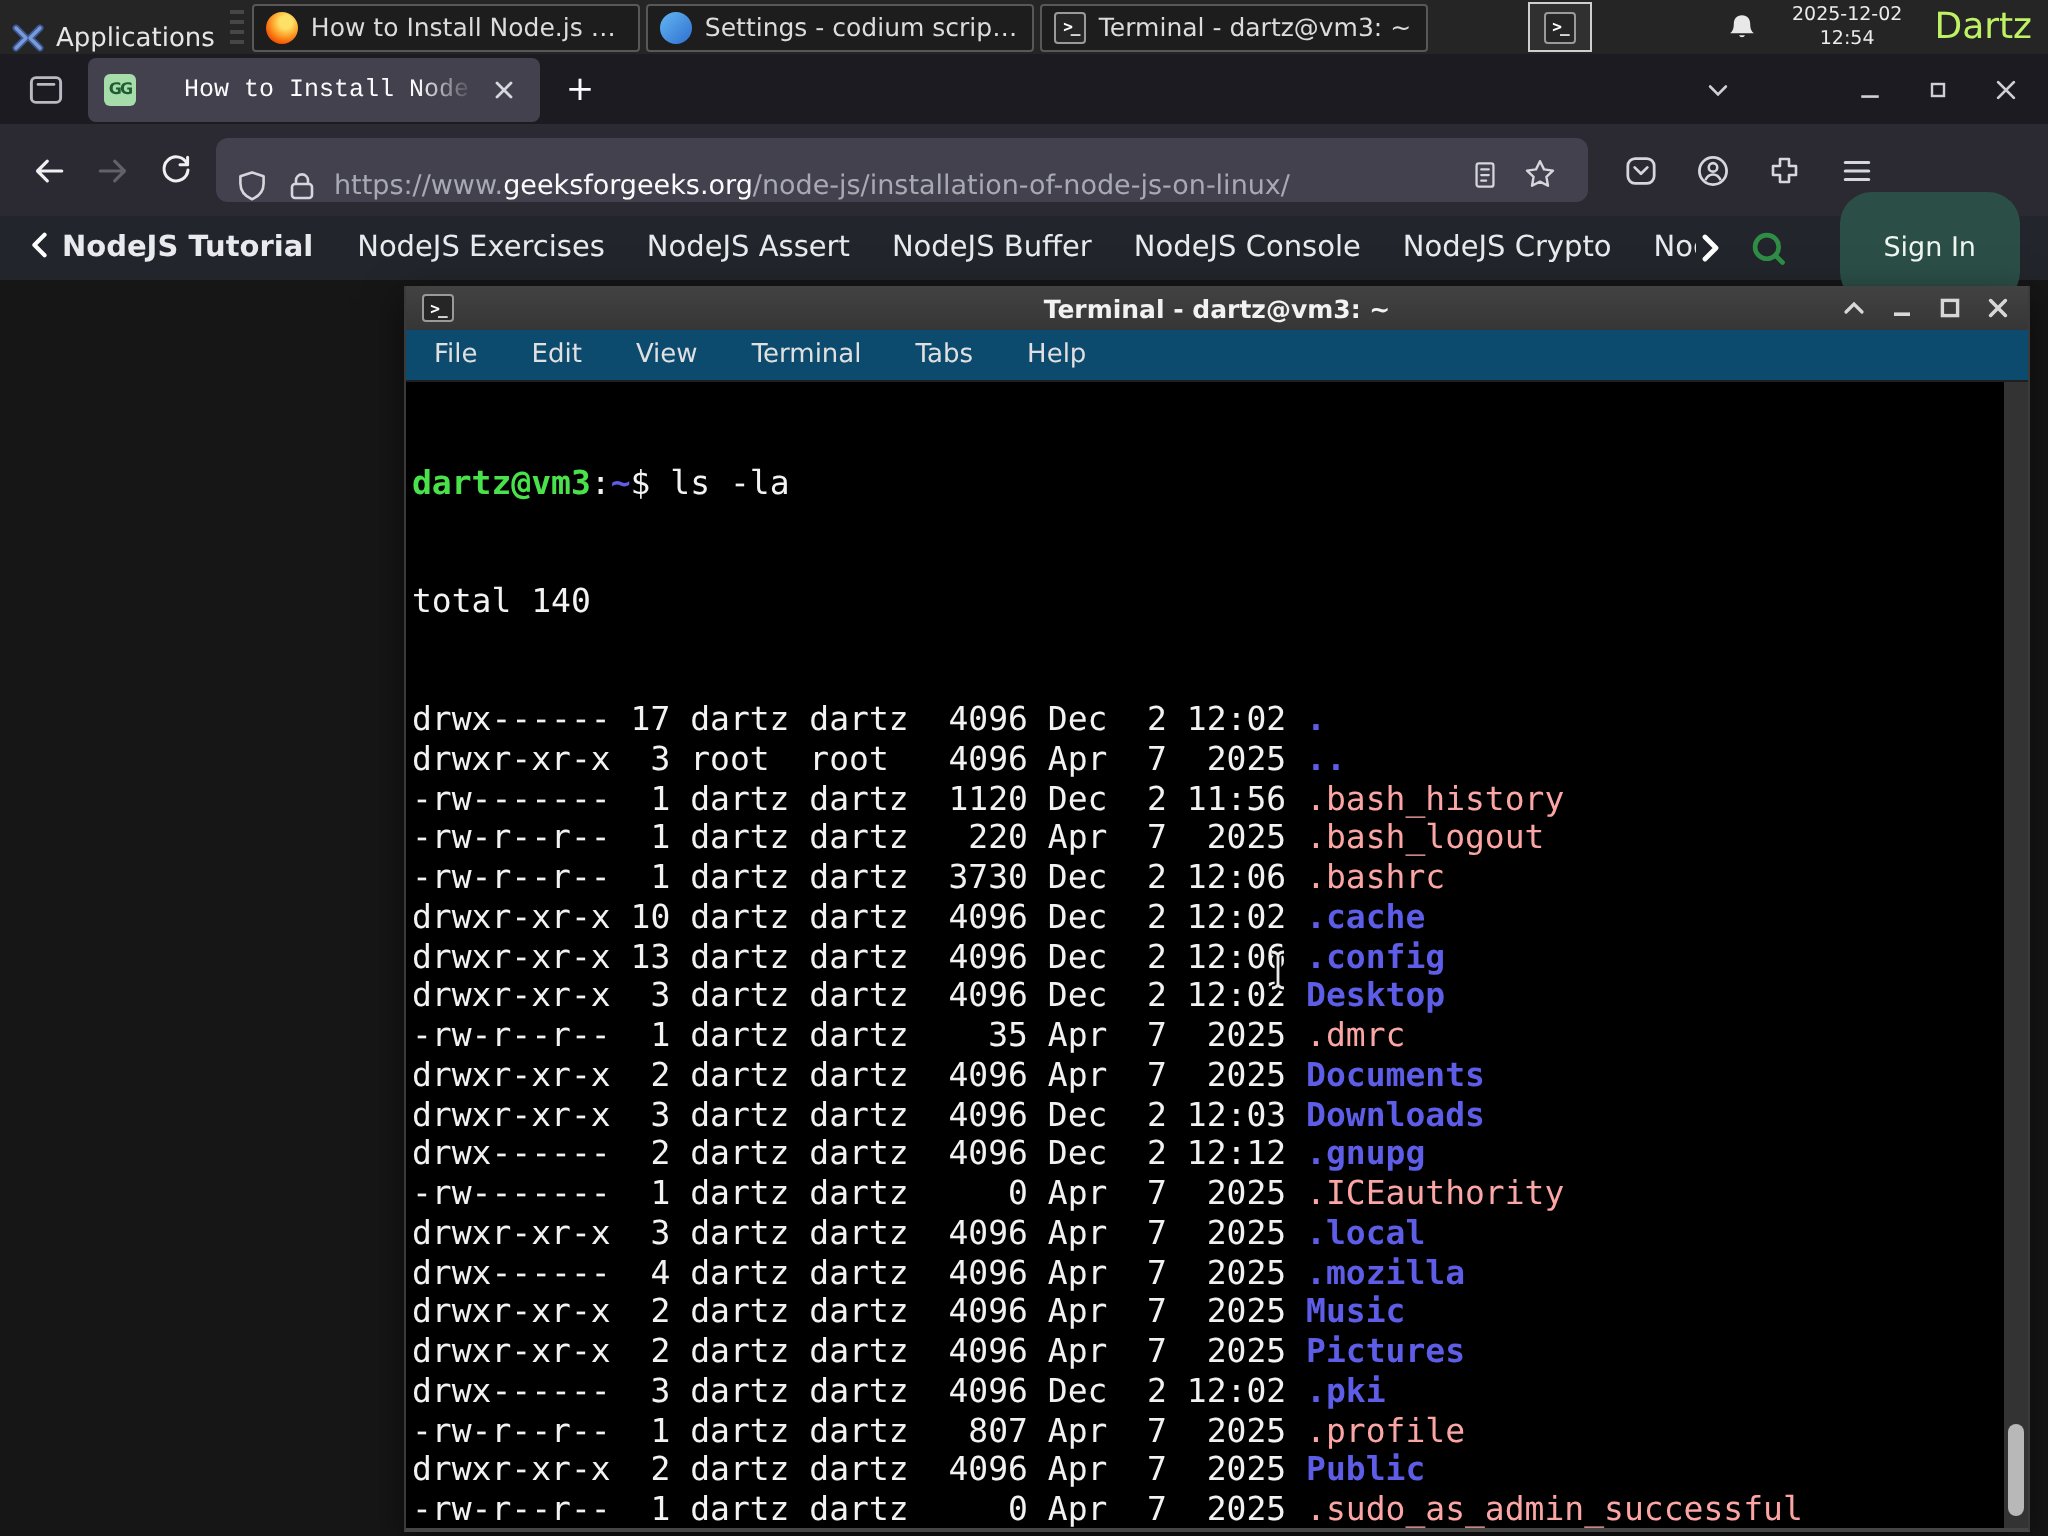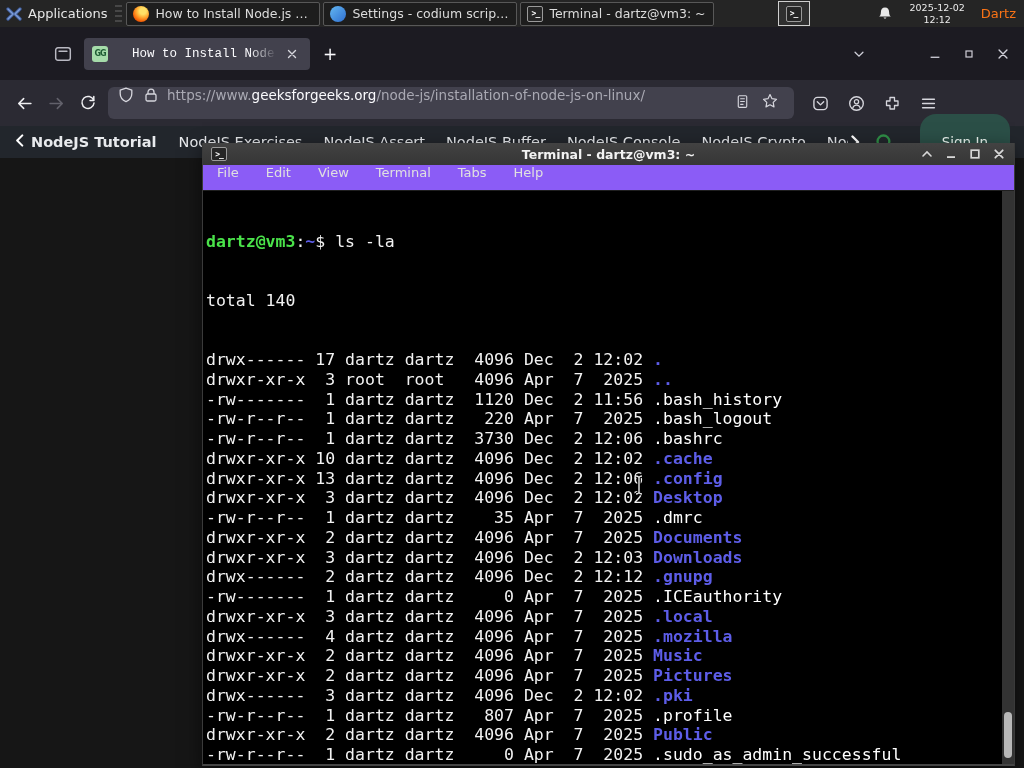--- a/index.html
+++ b/index.html
@@ -2,63 +2,63 @@
 <html style="--prompt-green: #4ae24a; --dir-blue: #5d5de8; --dim-grey: #6f6f6f;"><head>
 <meta charset="utf-8">
 <style>
   * { margin:0; padding:0; box-sizing:border-box; }
   html,body { width:1024px; height:768px; overflow:hidden; background:#181818;
               font-family:"DejaVu Sans","Liberation Sans",sans-serif; }
 
   
   .taskbar { position:absolute; top:0; left:0; width:1024px; height:27px;
              background:#252525; display:flex; align-items:center; z-index:50; }
-  .apps-btn { display:flex; align-items:center; gap:6px; padding:0 8px 0 6px; height:27px; color:#e6e6e6; font-size:13px; }
+  .apps-btn { display:flex; align-items:flex-end; gap:6px; padding:0 8px 0 6px; height:27px; color:#e6e6e6; font-size:13px; }
   .grip { width:7px; height:18px; margin-right:4px;
           background:repeating-linear-gradient(to bottom,#555 0 2px,transparent 2px 5px); opacity:.7; }
   .win-btn { display:flex; align-items:center; gap:6px; width:194px; height:24px; margin-right:3px;
              background:#1d1d1d; border:1px solid #585858; border-radius:2px; padding:0 6px;
              color:#dcdcdc; font-size:12.5px; overflow:hidden; white-space:nowrap; }
   .win-btn .lbl { overflow:hidden; text-overflow:ellipsis; }
   .spacer { flex:1; }
   .icon16 { width:16px; height:16px; flex:0 0 16px; display:inline-block; position:relative; }
   .ff-icon { border-radius:50%; background:radial-gradient(circle at 62% 32%, #ffe066 0 22%, #ffa62e 45%, #f35b04 72%, #cf3e0c); }
   .codium-icon { border-radius:50%; background:linear-gradient(135deg,#63b7f2,#2f6fd0); }
   .term-glyph { background:#262626; border:1px solid #9a9a9a; border-radius:2px;
                 color:#fff; font-family:"DejaVu Sans Mono",monospace; font-size:8px; font-weight:bold;
                 display:flex; align-items:center; justify-content:center; letter-spacing:-1px; }
   .tray-slot { width:32px; height:25px; border:1px solid #cfcfcf; background:#303030;
                display:flex; align-items:center; justify-content:center; margin-right:64px; }
   .bell-wrap { width:22px; margin-right:14px; display:flex; justify-content:center; }
   .clock { color:#ececec; font-size:9.5px; line-height:1.2; text-align:center; margin-right:16px; }
-  .tb-user { color:#f97316; font-size:13px; margin-right:8px; }
+  .tb-user { color:#bef264; font-size:18px; margin-right:8px; }
 
   
   .browser { position:absolute; top:27px; left:0; width:1024px; height:741px; background:#181818; }
-  .tabbar { height:53px; background:#1c1b22; display:flex; align-items:center;padding-left:40px; }
+  .tabbar { height:35px; background:#1c1b22; display:flex; align-items:center; }
   .ffview-btn { width:30px; height:28px; margin-left:8px; display:flex; align-items:center; justify-content:center; border-radius:4px; }
   .tab { width:226px; height:32px; margin-left:6px; background:#42414d; border-radius:4px;
          display:flex; align-items:center; padding:0 8px; color:#fbfbfe; font-size:12.5px; position:relative; }
   .tab .title { margin-left:24px; white-space:nowrap; overflow:hidden; flex:1;
                 -webkit-mask-image:linear-gradient(to right,#000 78%,transparent 97%);
                 mask-image:linear-gradient(to right,#000 78%,transparent 97%);font-family:Liberation Mono, monospace; }
   .tab-close { width:20px; height:20px; display:flex; align-items:center; justify-content:center; border-radius:3px; }
   .newtab-btn { width:28px; height:28px; margin-left:6px; display:flex; align-items:center; justify-content:center;
                 color:#fbfbfe; font-size:17px; border-radius:4px; }
   .tab-ctrls { display:flex; align-items:center; height:100%; }
   .tc-btn { width:30px; height:28px; display:flex; align-items:center; justify-content:center; }
   .winctl { display:flex; align-items:center; margin-left:44px; margin-right:4px; }
   .winctl .tc-btn { width:34px; }
   .gfg-fav { width:16px; height:16px; border-radius:3px; background:#a6dcaa; color:#1e5c33;
              font-size:8px; font-weight:bold; display:flex; align-items:center; justify-content:center; letter-spacing:-1px; }
 
   .toolbar { height:46px; background:#2b2a33; display:flex; align-items:center; padding:0 8px; }
   .nav-btn { width:32px; height:32px; display:flex; align-items:center; justify-content:center; border-radius:4px; }
   .urlbar { flex:0 0 686px; height:32px; margin-left:4px; background:#42414d; border-radius:6px;
-            display:flex; align-items:flex-start; padding:0 10px; }
+            display:flex; align-items:flex-end; padding:0 10px; }
   .url-text { flex:1; font-size:13.5px; margin-left:8px; white-space:nowrap; overflow:hidden; }
   .url-dim { color:#a9a9b3; } .url-domain { color:#fbfbfe; }
   .tb-icons { display:flex; align-items:center; margin-left:12px; gap:8px; }
   .tb-ic { width:28px; height:28px; display:flex; align-items:center; justify-content:center; border-radius:4px; }
 
   
   .sitenav { height:32px; background:#22262c; display:flex; align-items:center; padding:0 14px; color:#e8eaed; }
   .sn-back { display:flex; align-items:flex-start; gap:6px; font-size:14.5px; font-weight:bold; margin-right:22px; white-space:nowrap; }
   .sn-items { display:flex; align-items:center; gap:21px; overflow:hidden; white-space:nowrap; flex:0 1 auto; }
   .sn-item { font-size:14.5px; }
@@ -69,30 +69,30 @@
   .page-bg { flex:1; background:#161616; }
 
   
   .terminal { position:absolute; left:202px; top:143px; width:813px; height:623px;
               border-left:1px solid #3a3a3a; border-right:1px solid #3a3a3a; border-bottom:2px solid #454545;
               box-shadow:0 6px 18px rgba(0,0,0,.55); z-index:20; }
   .t-titlebar { height:22px; background:linear-gradient(#424242,#363636); display:flex; align-items:center; padding:0 8px; position:relative; }
   .t-title { position:absolute; left:0; right:0; text-align:center; color:#f2f2f2; font-size:12.5px; font-weight:bold; }
   .t-btns { margin-left:auto; display:flex; align-items:center; gap:10px; z-index:2; }
   .t-btn { width:14px; height:14px; display:flex; align-items:center; justify-content:center; }
-  .t-menubar { height:26px; background:#8b5cf6; border-bottom:1px solid #1f1f1f;
-               display:flex; gap:27px; padding:0 14px; }
+  .t-menubar { height:26px; background:#0c4a6e; border-bottom:1px solid #1f1f1f;
+               display:flex; align-items:center; gap:27px; padding:0 14px; }
   .t-menu-item { color:#e0e0e0; font-size:13px; }
   .t-body { height:573px; background:#000; position:relative; overflow:hidden; }
   .t-screen { font-family:"DejaVu Sans Mono","Liberation Mono",monospace; font-size:16.5px;
               line-height:19.75px; color:#f2f2f2; white-space:pre; padding:1px 0 0 3px; }
   .p-user { color:var(--prompt-green,#4ae24a); font-weight:bold; }
   .p-path { color:var(--dir-blue,#5d5de8); font-weight:bold; }
   .t-dir  { color:var(--dir-blue,#5d5de8); font-weight:bold; }
-  .t-file { color:#ffffff; }
+  .t-file { color:#fca5a5; }
   .t-scrollbar { position:absolute; right:0; top:0; width:12px; height:100%; background:#333333; }
   .t-thumb { position:absolute; left:2px; width:8px; top:91%; height:8%; background:#b8b8b8; border-radius:4px; }
 
   .ibeam { position:absolute; left:430px; top:283px; z-index:5; }
 </style>
 </head>
 <body>
 
 <div class="taskbar">
   <div class="apps-btn">
@@ -124,21 +124,21 @@
     <span class="icon16 term-glyph">&gt;_</span>
   </div>
   <div class="bell-wrap">
     <svg width="16" height="16" viewBox="0 0 16 16">
       <path d="M8 1.6c-2.7 0-4.1 2-4.1 4.3 0 2.9-.9 4-1.8 4.7h11.8c-.9-.7-1.8-1.8-1.8-4.7 0-2.3-1.4-4.3-4.1-4.3z" fill="#e8e8e8"></path>
       <path d="M6.5 11.6a1.6 1.6 0 0 0 3 0z" fill="#e8e8e8"></path>
     </svg>
   </div>
   <div class="clock">
     <div>2025-12-02</div>
-    <div>12:12</div>
+    <div>12:54</div>
   </div>
   <div class="tb-user">Dartz</div>
 </div>
 
 <div class="browser">
 
   <div class="tabbar">
     <div class="ffview-btn">
       <svg width="18" height="18" viewBox="0 0 16 16">
         <rect x="1.5" y="2.5" width="13" height="11" rx="2" stroke="#b9b9c2" fill="none" stroke-width="1.3"></rect>

